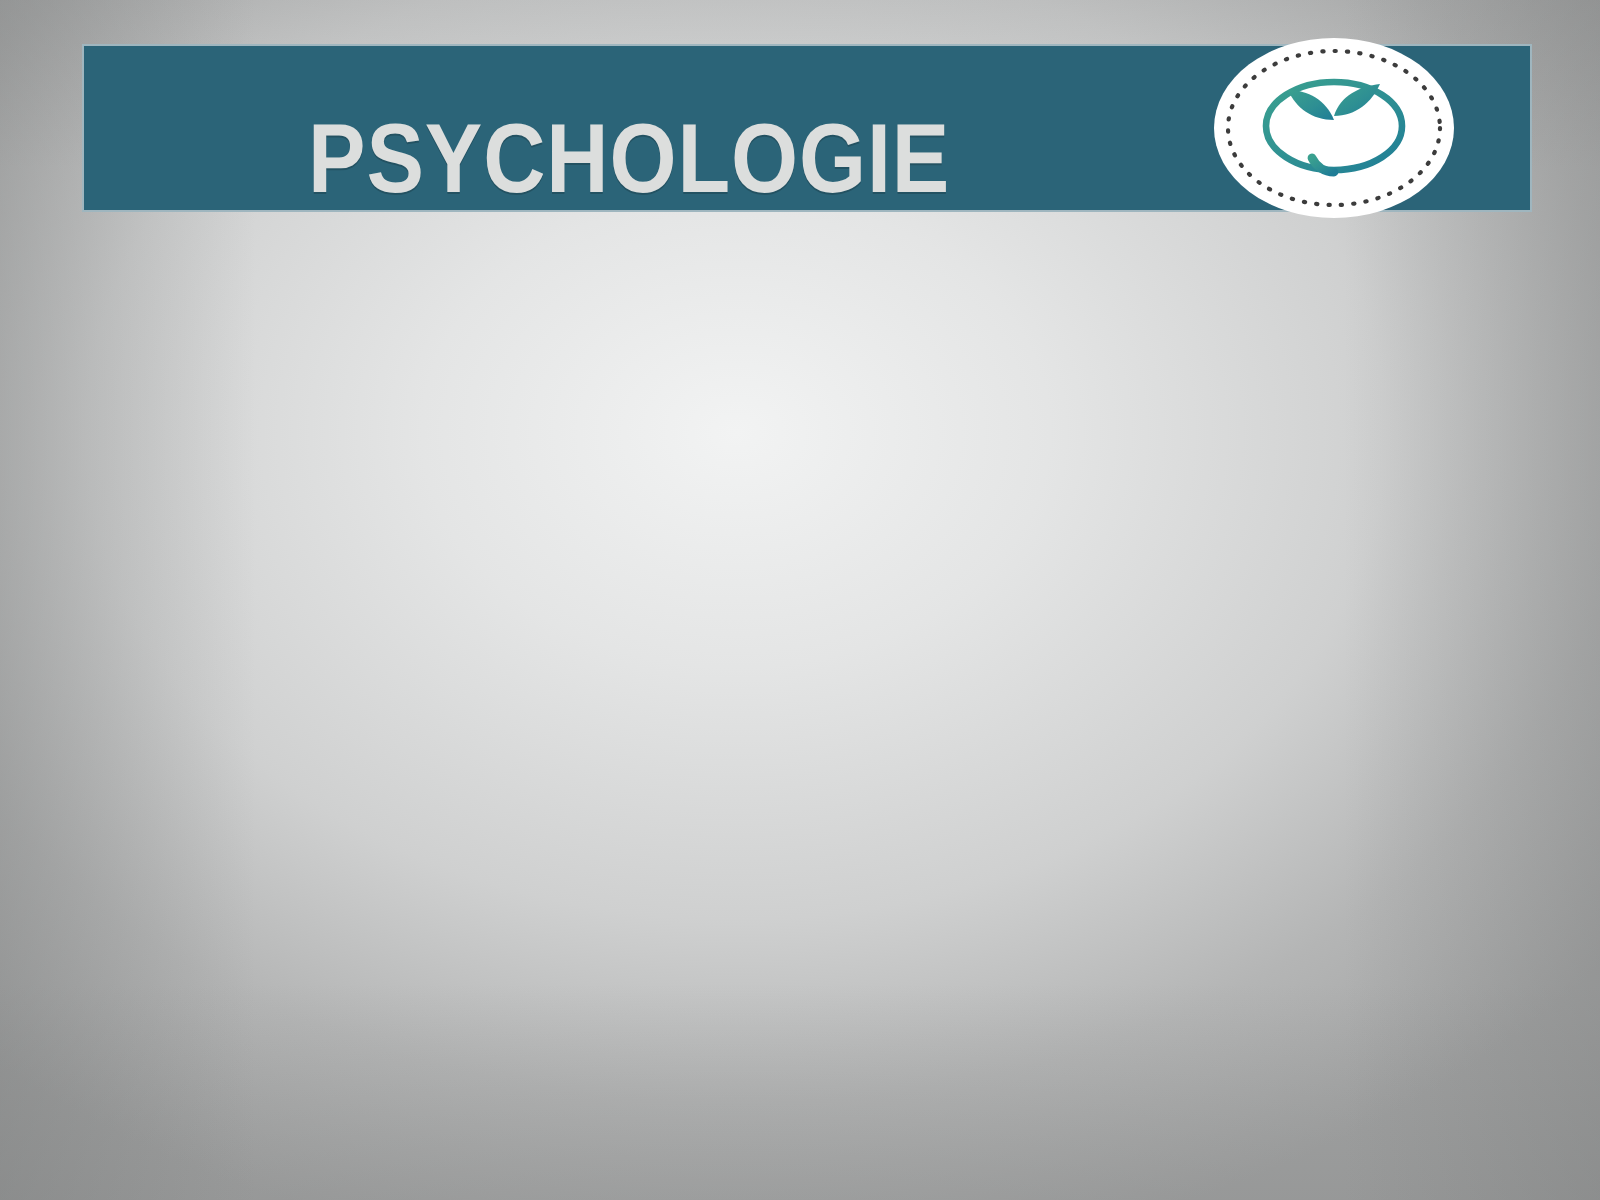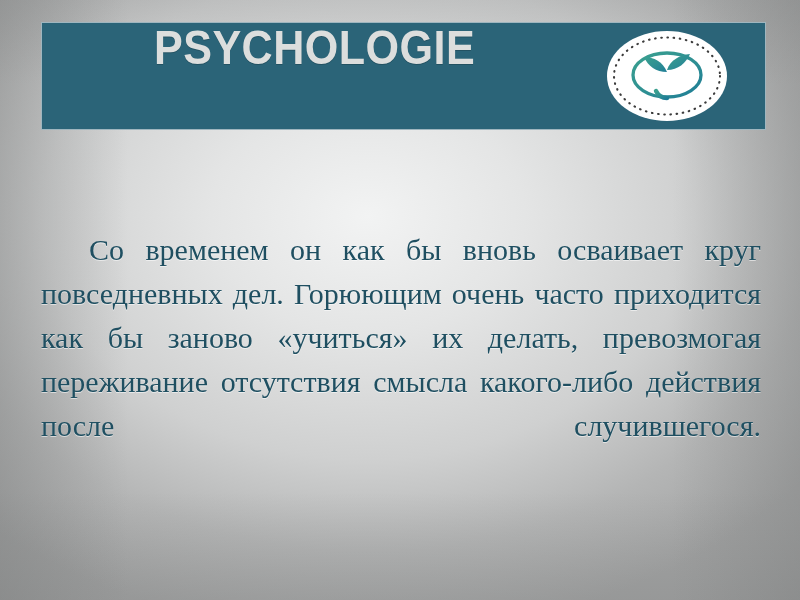--- a/index.html
+++ b/index.html
@@ -39,26 +39,26 @@
       linear-gradient(to right, rgba(120,122,122,0.38) 0%, rgba(120,122,122,0.0) 16%, rgba(120,122,122,0.0) 84%, rgba(120,122,122,0.34) 100%),
       linear-gradient(to bottom, rgba(120,122,122,0.20) 0%, rgba(120,122,122,0.0) 14%, rgba(120,122,122,0.0) 82%, rgba(120,122,122,0.28) 100%);
   }
 
   
   .banner {
     position: absolute;
     left: 41px;
     top: 22px;
     width: 725px;
-    height: 108px;
+    height: 84px;
     background: #2b6478;
     border: 1px solid #9fb6bf;
     box-sizing: border-box;
     display: flex;
-    align-items: flex-start;
+    align-items: flex-end;
     z-index: 2;
   }
 
   .banner-title {
     color: #dcdedd;
     font-family: "Liberation Sans", sans-serif;
     font-weight: bold;
     font-size: 49px;
     letter-spacing: 0.5px;
     line-height: 1;
@@ -125,15 +125,14 @@
         <ellipse cx="61" cy="45" rx="34" ry="22" fill="none" stroke="url(#sproutGrad)" stroke-width="3.3"></ellipse>
 
         <path d="M61 68 C61 54 61 44 61 30" fill="none" stroke="url(#sproutGrad)" stroke-width="5.2" stroke-linecap="round"></path>
         <path d="M61 42 C50 42 42 36 38 27 C48 27 57 32 61 42 Z" fill="url(#sproutGrad)"></path>
         <path d="M61 40 C72 40 80 33 84 24 C74 25 64 30 61 40 Z" fill="url(#sproutGrad)"></path>
         <path d="M61 68 C56 68 52 65 50 61" fill="none" stroke="url(#sproutGrad)" stroke-width="4.4" stroke-linecap="round"></path>
       </svg>
     </div>
   </div>
 
-  <div class="body-text">Со временем он как бы вновь осваивает круг повседневных дел. Горюющим очень часто приходится как бы заново «учиться» их делать, превозмогая переживание отсутствия смысла какого-либо действия после случившегося.</div>
 
 </div>
 
 </body></html>

